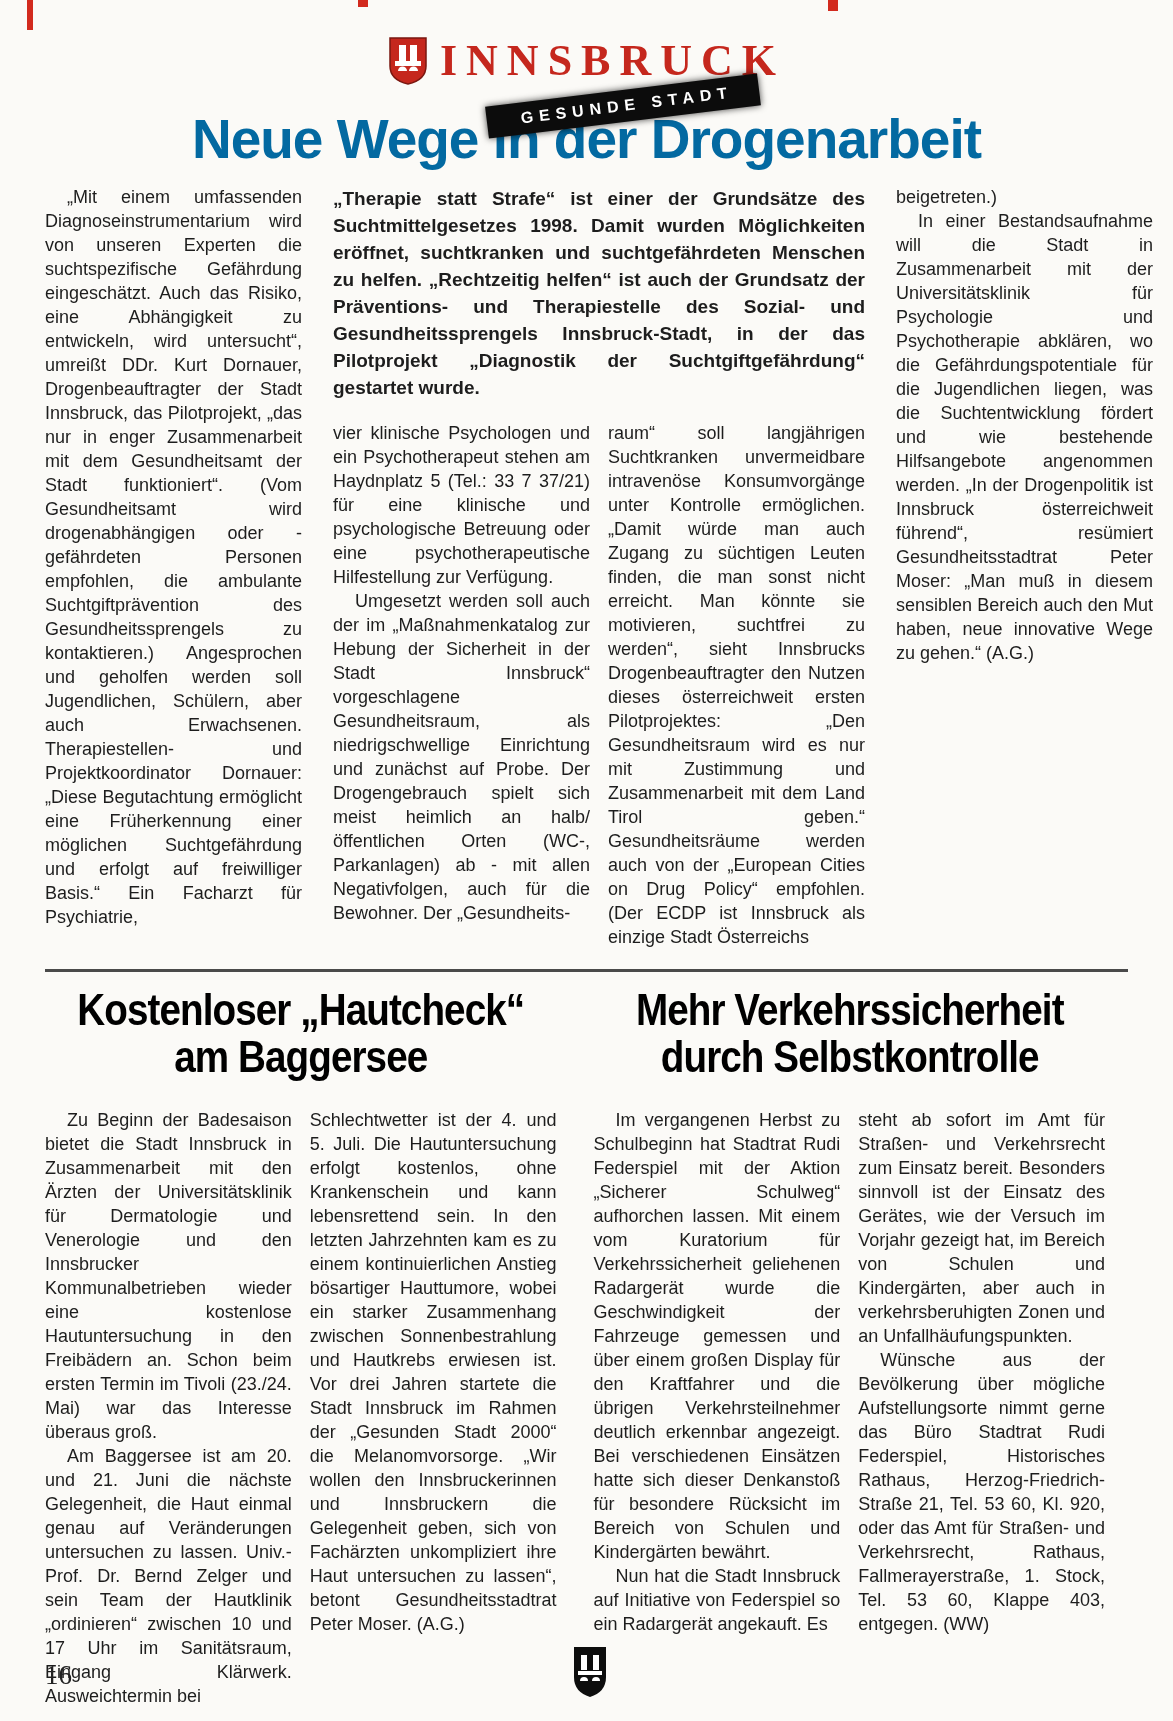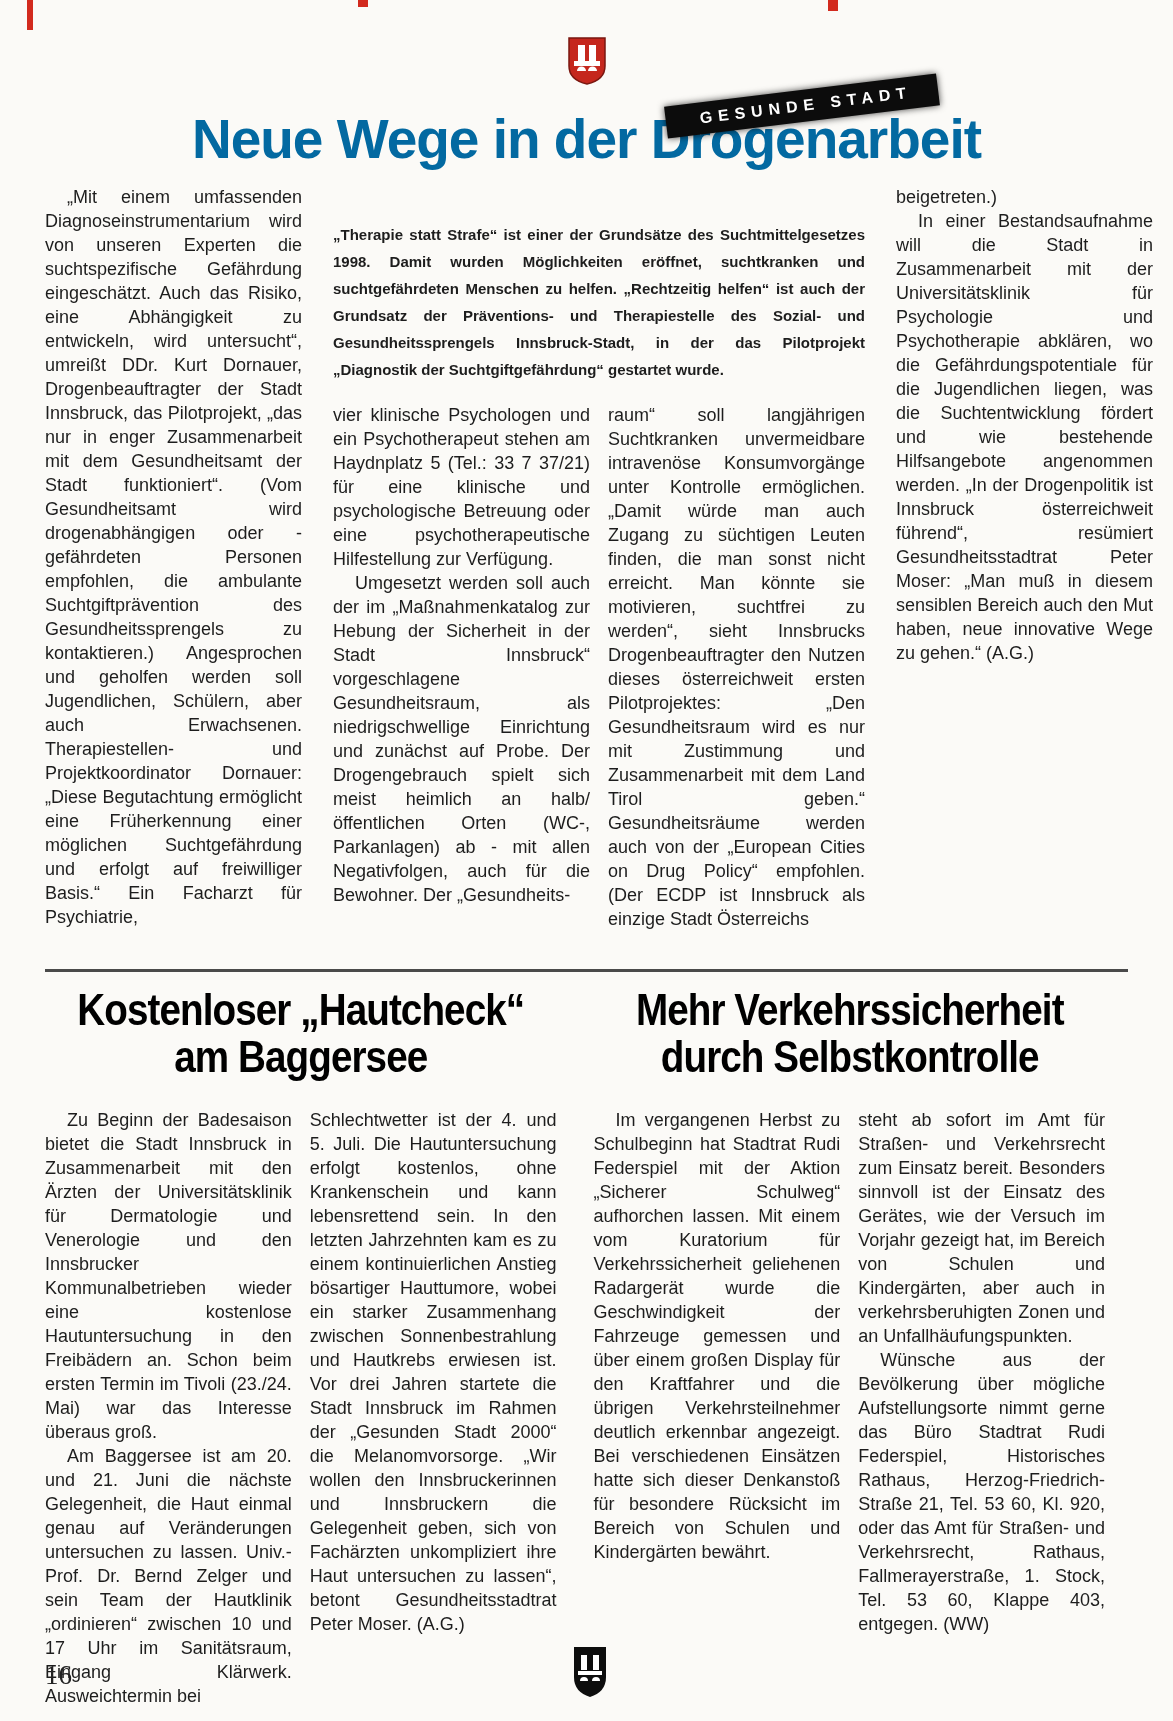--- a/index.html
+++ b/index.html
@@ -50,22 +50,22 @@
     display:flex; gap:31px;
     padding:8px 45px 0 45px;
     min-height:778px;
   }
   .colw { flex:0 0 257px; width:257px; }
   .mid  { flex:0 0 532px; width:532px; }
   .coltext { font-size:18px; line-height:24px; text-align:justify; }
   .coltext p { margin:0; text-indent:22px; }
   .cont p:first-child { text-indent:0; }
   .lede {
-    font-size:15px; font-weight:bold; line-height:27px;
-    text-align:justify; margin-bottom:20px;margin-top:36px;
+    font-size:19px; font-weight:bold; line-height:27px;
+    text-align:justify; margin-bottom:20px;
   }
   .mid-cols { display:flex; gap:18px;margin-top:17px; }
   .mid-cols .colw { flex:0 0 257px; }
 
   
   .rule {
     margin:14px 45px 0 45px;
     border-top:3px solid #4a4a4a;
   }
 
@@ -110,20 +110,21 @@
 <div class="header">
   <div class="brandwrap">
     <svg class="brand-shield" viewBox="0 0 40 50">
       <path d="M2 2 h36 v28 q0 14 -18 18 q-18 -4 -18 -18 z" fill="#c5271d" stroke="#7a1710" stroke-width="1.5"></path>
       <rect x="11" y="9" width="7" height="16" fill="#ffffff"></rect>
       <rect x="22" y="9" width="7" height="16" fill="#ffffff"></rect>
       <rect x="7" y="25" width="26" height="5" fill="#ffffff"></rect>
       <path d="M10 35 a4.5 4.5 0 0 1 9 0 z" fill="#ffffff"></path>
       <path d="M21 35 a4.5 4.5 0 0 1 9 0 z" fill="#ffffff"></path>
     </svg>
+    <span class="brand-name">INNSBRUCK</span>
     <span class="banner">GESUNDE STADT</span>
   </div>
 </div>
 
 <h1 class="main-headline">Neue Wege in der Drogenarbeit</h1>
 
 <div class="top-cols">
   <div class="colw coltext">
       <p>„Mit einem umfassenden Diagnoseinstrumentarium wird von unseren Experten die suchtspezifische Gefährdung eingeschätzt. Auch das Risiko, eine Abhängigkeit zu entwickeln, wird untersucht“, umreißt DDr. Kurt Dornauer, Drogenbeauftragter der Stadt Innsbruck, das Pilotprojekt, „das nur in enger Zusammenarbeit mit dem Gesundheitsamt der Stadt funktioniert“. (Vom Gesundheitsamt wird drogenabhängigen oder -gefährdeten Personen empfohlen, die ambulante Suchtgiftprävention des Gesundheitssprengels zu kontaktieren.) Angesprochen und geholfen werden soll Jugendlichen, Schülern, aber auch Erwachsenen. Therapiestellen- und Projektkoordinator Dornauer: „Diese Begutachtung ermöglicht eine Früherkennung einer möglichen Suchtgefährdung und erfolgt auf freiwilliger Basis.“ Ein Facharzt für Psychiatrie,</p>
     </div>
@@ -166,20 +167,21 @@
   </div>
 
   <div class="b-article">
     <h2 class="b-headline">
       <span>Mehr Verkehrssicherheit</span><br>
       <span>durch Selbstkontrolle</span>
     </h2>
     <div class="b-cols">
       <div class="b-col coltext">
           <p>Im vergangenen Herbst zu Schulbeginn hat Stadtrat Rudi Federspiel mit der Aktion „Sicherer Schulweg“ aufhorchen lassen. Mit einem vom Kuratorium für Verkehrssicherheit geliehenen Radargerät wurde die Geschwindigkeit der Fahrzeuge gemessen und über einem großen Display für den Kraftfahrer und die übrigen Verkehrsteilnehmer deutlich erkennbar angezeigt. Bei verschiedenen Einsätzen hatte sich dieser Denkanstoß für besondere Rücksicht im Bereich von Schulen und Kindergärten bewährt.</p>
+          <p>Nun hat die Stadt Innsbruck auf Initiative von Federspiel so ein Radargerät angekauft. Es</p>
         </div>
       <div class="b-col coltext cont">
           <p>steht ab sofort im Amt für Straßen- und Verkehrsrecht zum Einsatz bereit. Besonders sinnvoll ist der Einsatz des Gerätes, wie der Versuch im Vorjahr gezeigt hat, im Bereich von Schulen und Kindergärten, aber auch in verkehrsberuhigten Zonen und an Unfallhäufungspunkten.</p>
           <p>Wünsche aus der Bevölkerung über mögliche Aufstellungsorte nimmt gerne das Büro Stadtrat Rudi Federspiel, Historisches Rathaus, Herzog-Friedrich-Straße 21, Tel. 53 60, Kl. 920, oder das Amt für Straßen- und Verkehrsrecht, Rathaus, Fallmerayerstraße, 1. Stock, Tel. 53 60, Klappe 403, entgegen. (WW)</p>
         </div>
     </div>
   </div>
 
 </div>
 

